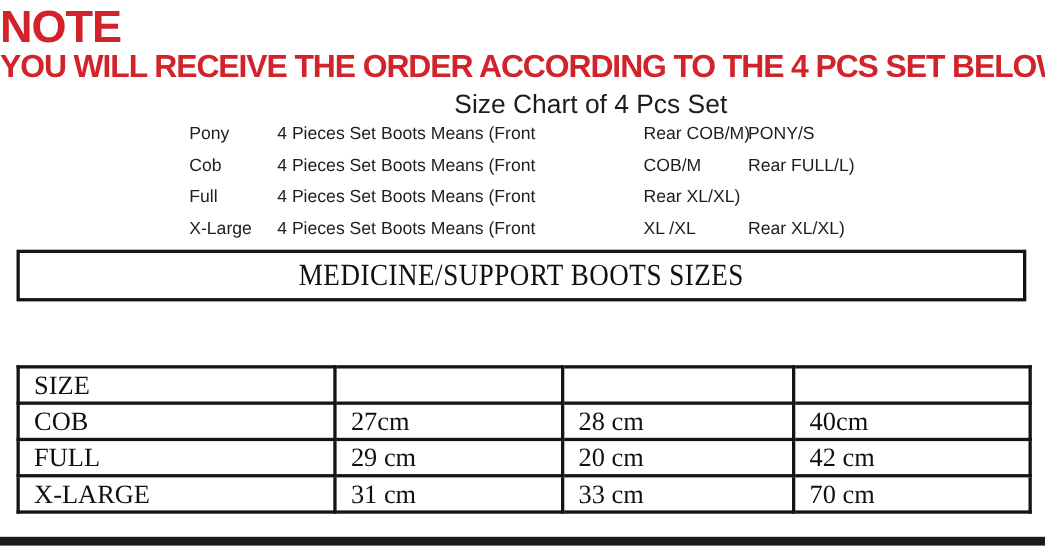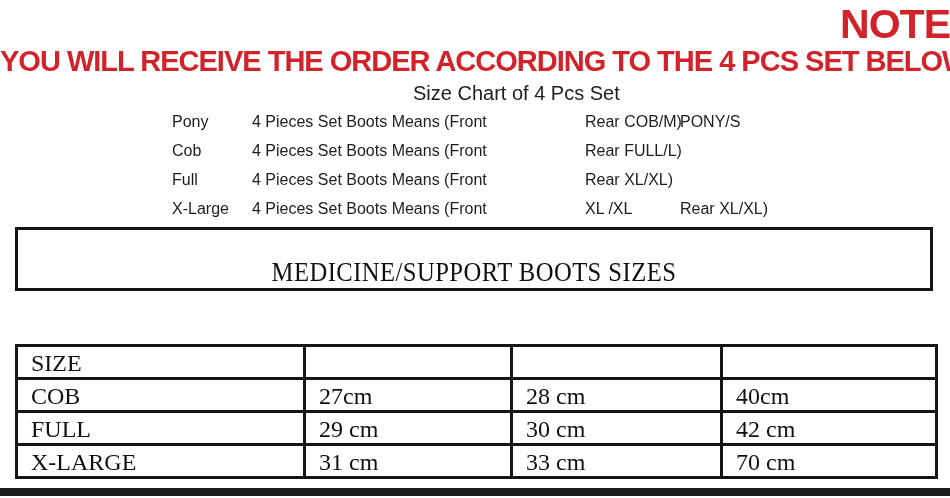--- a/index.html
+++ b/index.html
@@ -12,44 +12,43 @@
     overflow: hidden;
     font-family: "Liberation Sans", sans-serif;
     color: #1d1d1d;
   }
 
   
   .note-title {
     position: absolute;
     top: 1px; left: 0;
     width: 100%;
-    text-align: right;
+    text-align: left;
     font-size: 41px;
     font-weight: bold;
     letter-spacing: -1px;
     color: #d2232a;
-    padding-left: 26px;
   }
   .note-subtitle {
     position: absolute;
     top: 45px; left: 0;
     width: 100%;
     text-align: center;
     font-size: 29px;
     font-weight: bold;
     letter-spacing: -1px;
     white-space: nowrap;
     color: #d2232a;
   }
 
   
   .set-heading {
     position: absolute;
     top: 82px; left: 413px;
-    font-size: 20px;
+    font-size: 24px;
     color: #1d1d1d;
   }
   .set-list {
     position: absolute;
     top: 107px; left: 172px;
     width: 660px;
   }
   .set-row {
     display: grid;
     grid-template-columns: 80px 333px 95px auto;
@@ -57,40 +56,40 @@
     align-items: center;
     font-size: 16px;
     white-space: nowrap;
     color: #1d1d1d;
   }
 
   
   .banner {
     position: absolute;
     top: 227px; left: 15px;
-    width: 918px; height: 64px;
+    width: 918px; height: 47px;
     border: 3px solid #141414;
     background: #ffffff;
     display: flex;
-    align-items: flex-end;
+    align-items: center;
     justify-content: center;
   }
   .banner-text {
     font-family: "Liberation Serif", serif;
     font-size: 28px;
     letter-spacing: 0.5px;
     white-space: nowrap;
     transform: scaleX(0.88);
     color: #101010;
   }
 
   
   .sizes-table {
     position: absolute;
-    top: 344px; left: 15px;
+    top: 332px; left: 15px;
     width: 920px;
     border-collapse: collapse;
     table-layout: fixed;
     font-family: "Liberation Serif", serif;
     font-size: 24px;
     color: #101010;
     padding-left: 27px;
   }
   .sizes-table td {
     border: 3px solid #151515;
@@ -126,20 +125,21 @@
   <div class="set-list">
     <div class="set-row">
       <span>Pony</span>
       <span>4 Pieces Set Boots Means (Front</span>
       <span>Rear COB/M)</span>
       <span>PONY/S</span>
     </div>
     <div class="set-row">
       <span>Cob</span>
       <span>4 Pieces Set Boots Means (Front</span>
+      <span>COB/M</span>
       <span>Rear FULL/L)</span>
     </div>
     <div class="set-row">
       <span>Full</span>
       <span>4 Pieces Set Boots Means (Front</span>
       <span>Rear XL/XL)</span>
     </div>
     <div class="set-row">
       <span>X-Large</span>
       <span>4 Pieces Set Boots Means (Front</span>
@@ -162,21 +162,21 @@
       </tr>
       <tr>
         <td>COB</td>
         <td>27cm</td>
         <td>28 cm</td>
         <td>40cm</td>
       </tr>
       <tr>
         <td>FULL</td>
         <td>29 cm</td>
-        <td>30 cm</td>
+        <td>20 cm</td>
         <td>42 cm</td>
       </tr>
       <tr>
         <td>X-LARGE</td>
         <td>31 cm</td>
         <td>33 cm</td>
         <td>70 cm</td>
       </tr>
     </tbody>
   </table>

